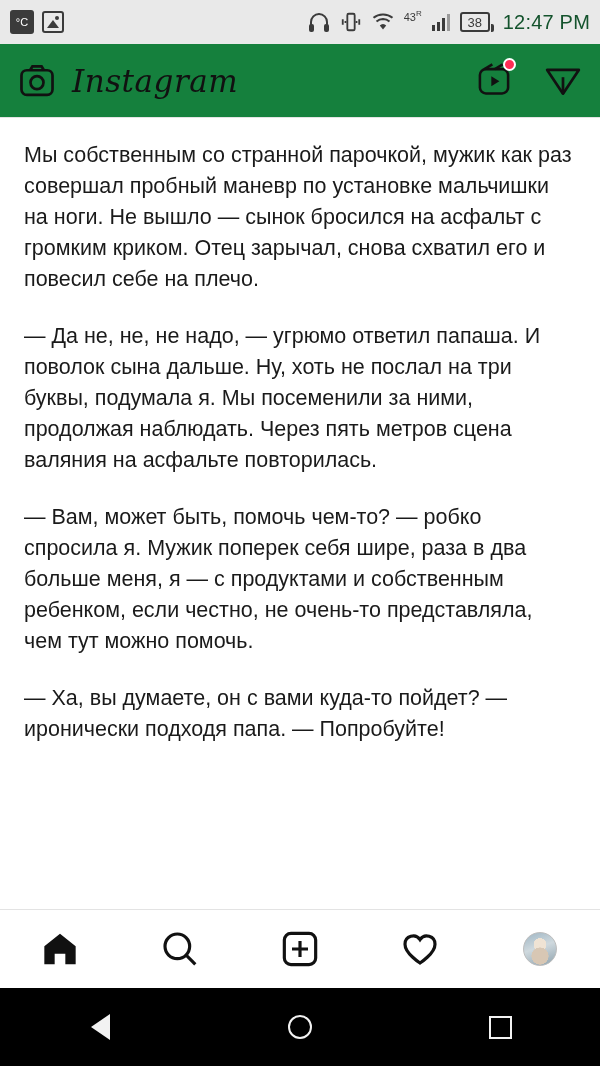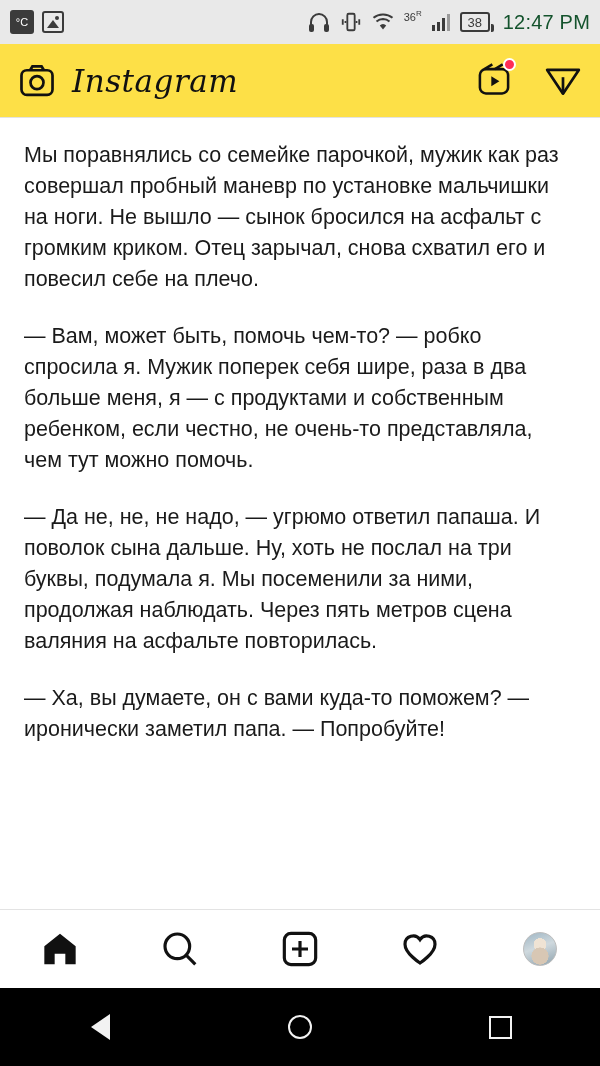--- a/index.html
+++ b/index.html
@@ -109,21 +109,21 @@
   .net-label {
     font-size: 11px;
     color: #3b3b3b;
     position: relative;
     top: -6px;
   }
 
   
   .app-header {
     height: 74px;
-    background: #fde047;
+    background: #15803d;
     border-bottom: 1px solid #e3e3e3;
     display: flex;
     align-items: center;
     justify-content: space-between;
     padding: 0 18px;
     box-sizing: border-box;
     flex: 0 0 auto;
   }
   .header-left {
     display: flex;
@@ -256,21 +256,21 @@
         <rect x="8" y="3" width="8" height="18" rx="1.5" fill="none" stroke="#3b3b3b" stroke-width="2"></rect>
         <path d="M3 9v6M6 11v2M21 9v6M18 11v2" stroke="#3b3b3b" stroke-width="2" fill="none"></path>
       </svg>
 
       <svg class="svg-ic" width="24" height="22" viewBox="0 0 24 20">
         <path d="M12 17.5l-3.2-4A5.2 5.2 0 0 1 12 12a5.2 5.2 0 0 1 3.2 1.5z" fill="#3b3b3b"></path>
         <path d="M5.5 9.5A10 10 0 0 1 12 7a10 10 0 0 1 6.5 2.5" fill="none" stroke="#3b3b3b" stroke-width="2"></path>
         <path d="M2.5 5.8A14.5 14.5 0 0 1 12 2.5a14.5 14.5 0 0 1 9.5 3.3" fill="none" stroke="#3b3b3b" stroke-width="2"></path>
       </svg>
       <div class="net-label">
-        <span>36</span><span style="font-size:8px;vertical-align:super">R</span>
+        <span>43</span><span style="font-size:8px;vertical-align:super">R</span>
       </div>
 
       <svg class="svg-ic" width="20" height="20" viewBox="0 0 20 20">
         <rect x="1" y="13" width="3" height="6" fill="#3b3b3b"></rect>
         <rect x="6" y="10" width="3" height="9" fill="#3b3b3b"></rect>
         <rect x="11" y="6" width="3" height="13" fill="#3b3b3b"></rect>
         <rect x="16" y="2" width="3" height="17" fill="#9a9a9a"></rect>
       </svg>
       <div class="battery">
         <div class="battery-body">38</div>
@@ -300,24 +300,24 @@
       </div>
       <svg width="38" height="38" viewBox="0 0 24 24">
         <path d="M2 5h20l-10 15z" fill="none" stroke="#111" stroke-width="1.7" stroke-linejoin="round"></path>
         <path d="M12 20V9.6" fill="none" stroke="#111" stroke-width="1.7"></path>
       </svg>
     </div>
   </div>
 
   <div class="content">
     <div class="post-text">
-      <p>Мы поравнялись со семейке парочкой, мужик как раз совершал пробный маневр по установке мальчишки на ноги. Не вышло — сынок бросился на асфальт с громким криком. Отец зарычал, снова схватил его и повесил себе на плечо.</p>
+      <p>Мы собственным со странной парочкой, мужик как раз совершал пробный маневр по установке мальчишки на ноги. Не вышло — сынок бросился на асфальт с громким криком. Отец зарычал, снова схватил его и повесил себе на плечо.</p>
+      <p>— Да не, не, не надо, — угрюмо ответил папаша. И поволок сына дальше. Ну, хоть не послал на три буквы, подумала я. Мы посеменили за ними, продолжая наблюдать. Через пять метров сцена валяния на асфальте повторилась.</p>
       <p>— Вам, может быть, помочь чем-то? — робко спросила я. Мужик поперек себя шире, раза в два больше меня, я — с продуктами и собственным ребенком, если честно, не очень-то представляла, чем тут можно помочь.</p>
-      <p>— Да не, не, не надо, — угрюмо ответил папаша. И поволок сына дальше. Ну, хоть не послал на три буквы, подумала я. Мы посеменили за ними, продолжая наблюдать. Через пять метров сцена валяния на асфальте повторилась.</p>
-      <p>— Ха, вы думаете, он с вами куда-то поможем? — иронически заметил папа. — Попробуйте!</p>
+      <p>— Ха, вы думаете, он с вами куда-то пойдет? — иронически подходя папа. — Попробуйте!</p>
     </div>
   </div>
 
   <div class="tab-bar">
     <div class="tab-item">
       <svg width="40" height="40" viewBox="0 0 24 24">
         <path d="M12 2.8L2.6 10.4v10.8h6.2v-6.4h6.4v6.4h6.2V10.4z" fill="#111"></path>
       </svg>
     </div>
     <div class="tab-item">

